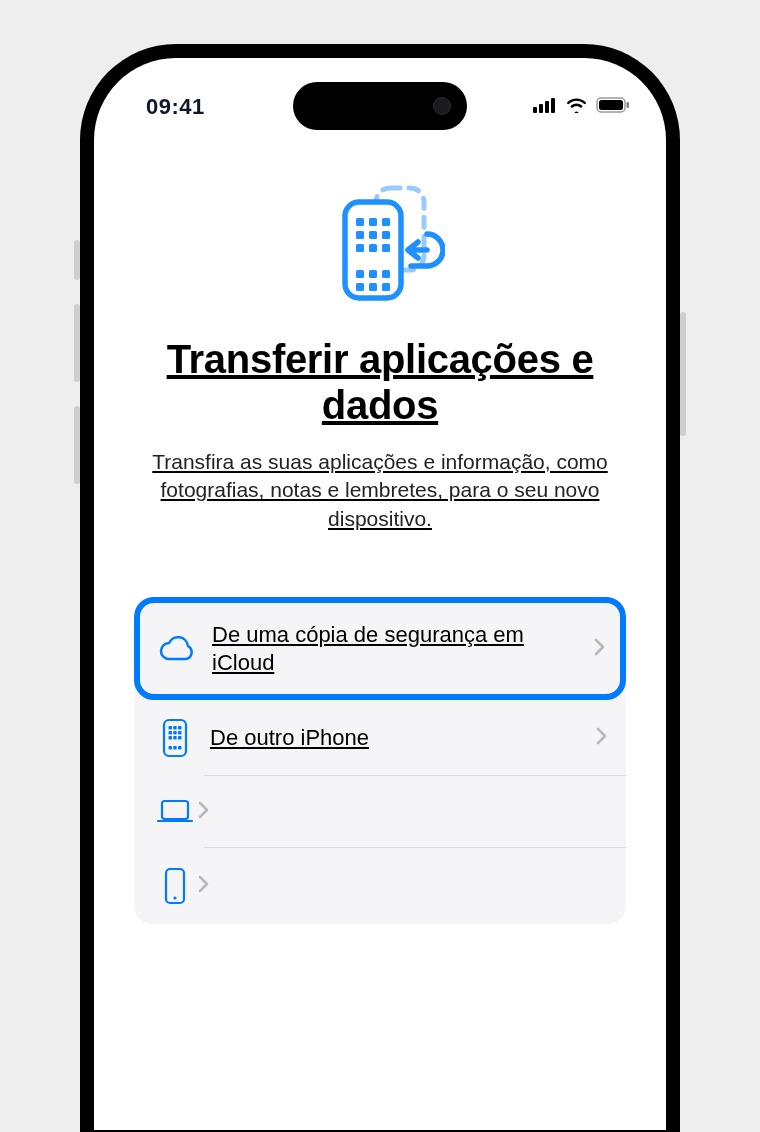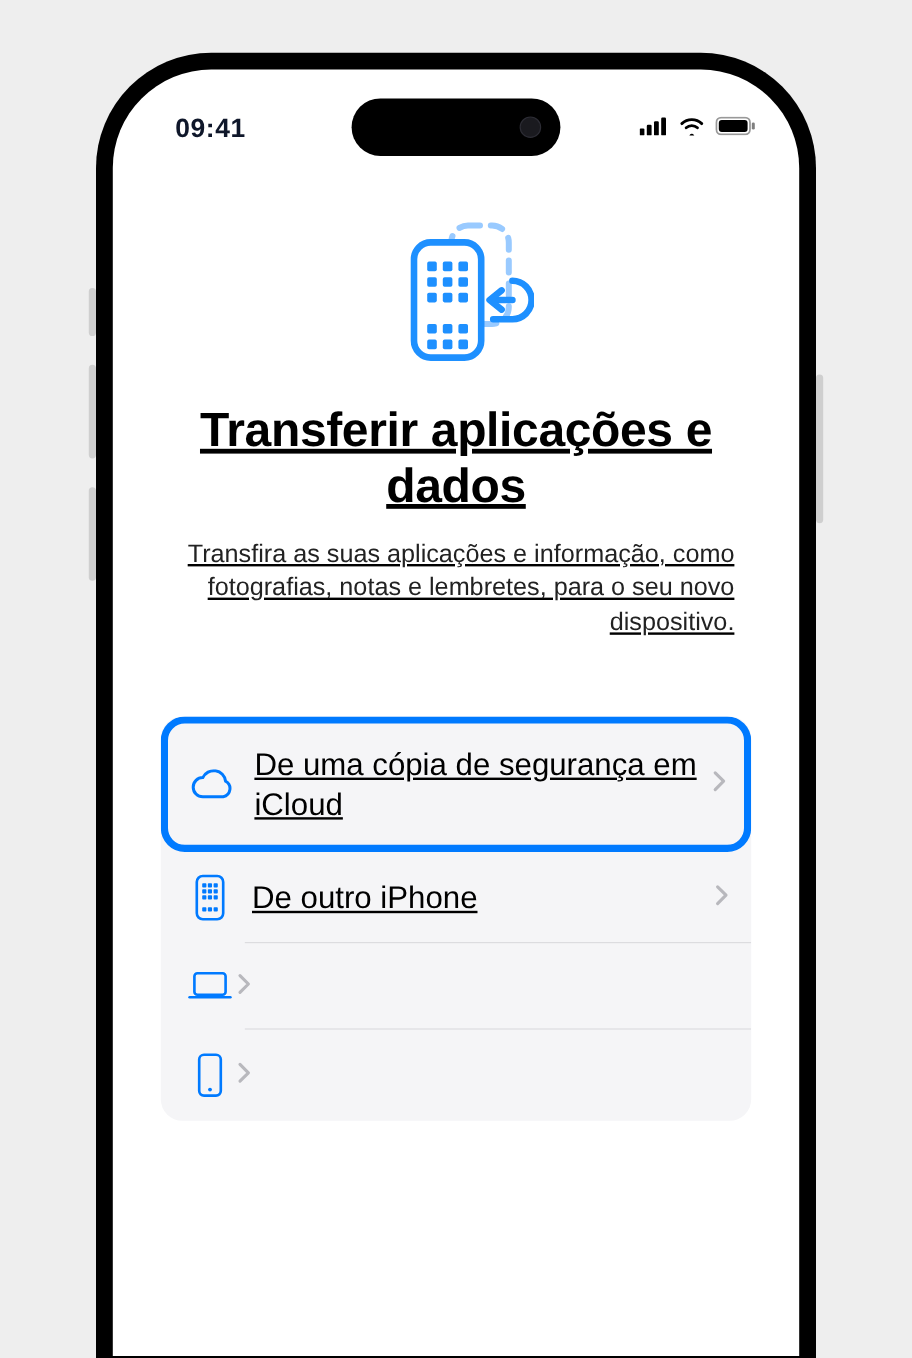--- a/index.html
+++ b/index.html
@@ -121,21 +121,20 @@
       line-height: 1.15;
       color: #000;
       letter-spacing: -0.3px;
       margin-bottom: 20px;
     }
     .subtitle {
       font-size: 21px;
       line-height: 1.35;
       color: #222;
       padding: 0 14px;
-      text-align: right;
     }
     .options {
       margin-top: 64px;
       background: #f5f5f7;
       border-radius: 18px;
       overflow: hidden;
     }
     .option {
       display: flex;
       align-items: center;
@@ -163,21 +162,21 @@
     }
     .option-icon {
       width: 46px;
       display: flex;
       justify-content: center;
       align-items: center;
       flex-shrink: 0;
     }
     .option-label {
       flex: 1;
-      font-size: 26px;
+      font-size: 22px;
       color: #000;
       padding-left: 12px;
       line-height: 1.25;
       padding-right: 8px;
     }
     .chevron {
       flex-shrink: 0;
     }
   </style>
 </head>

